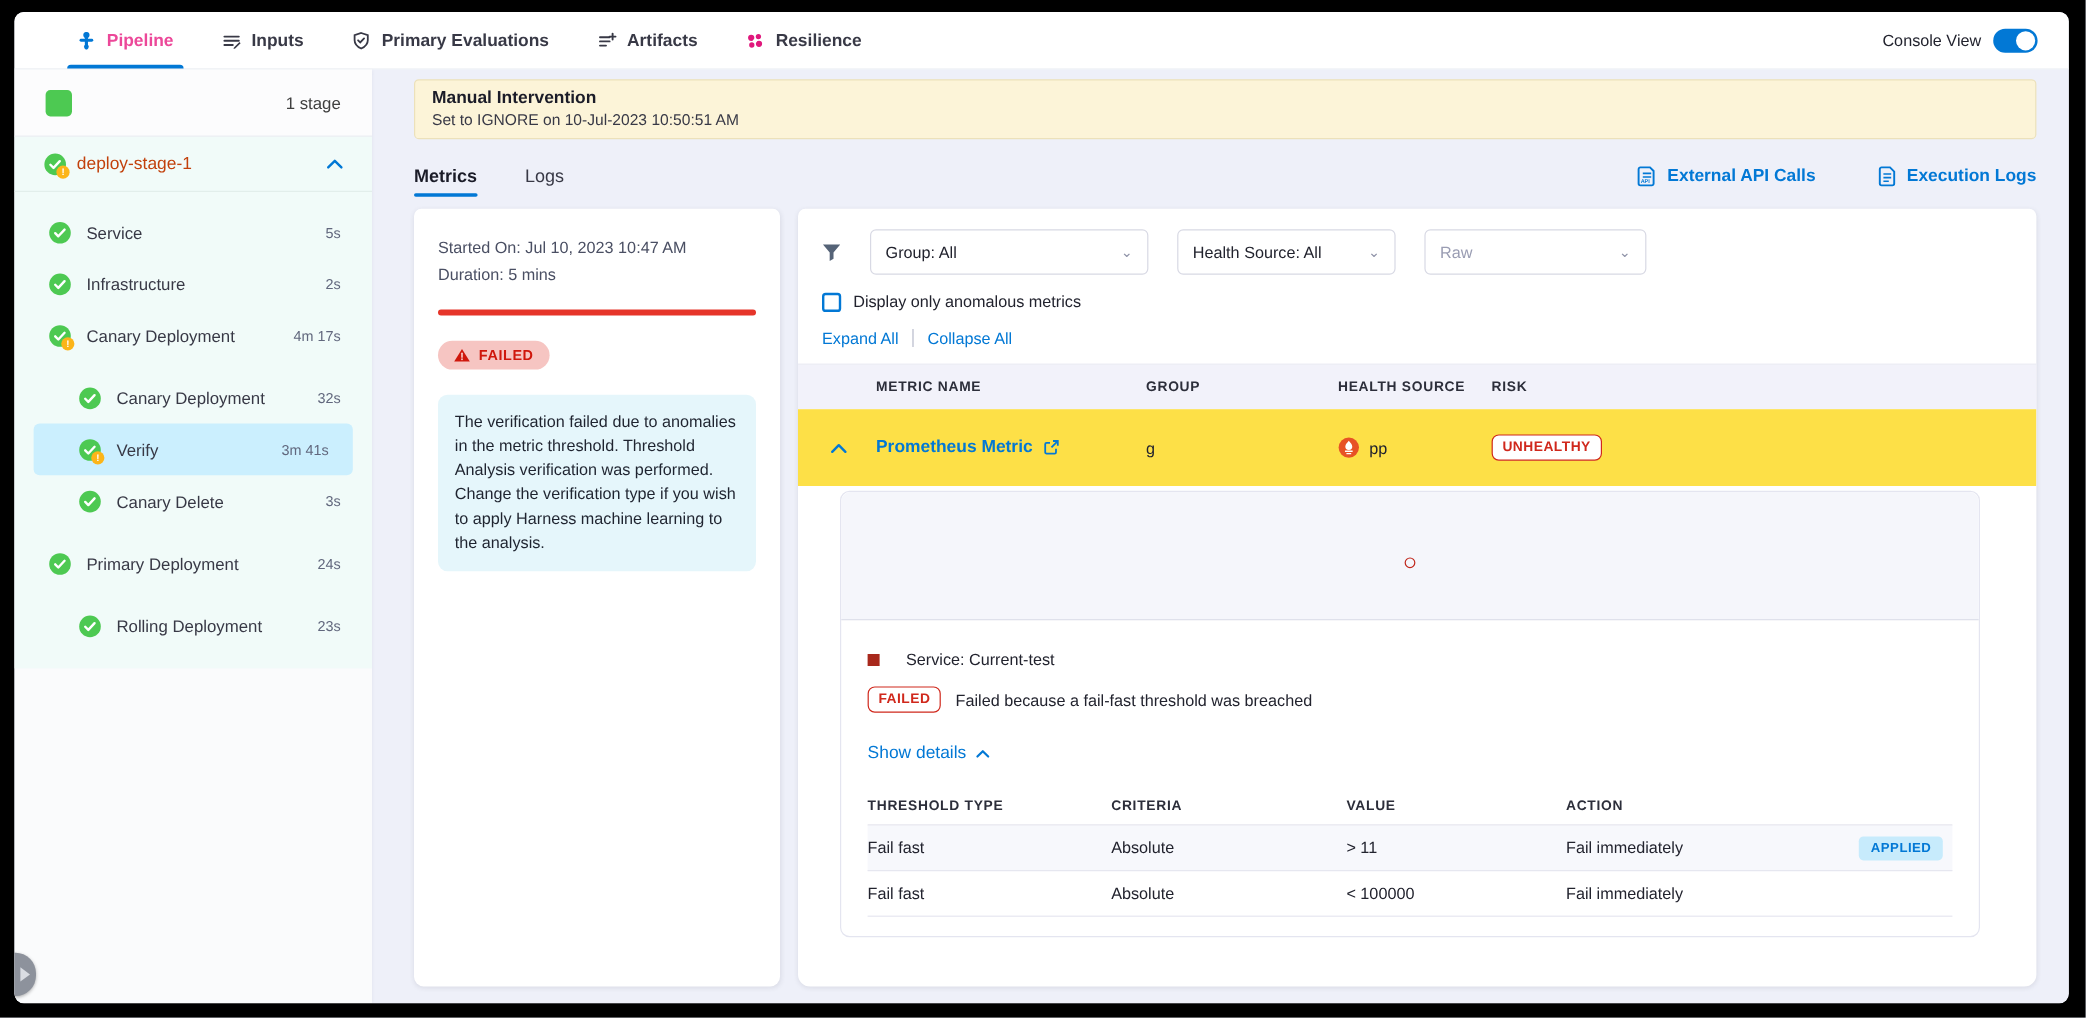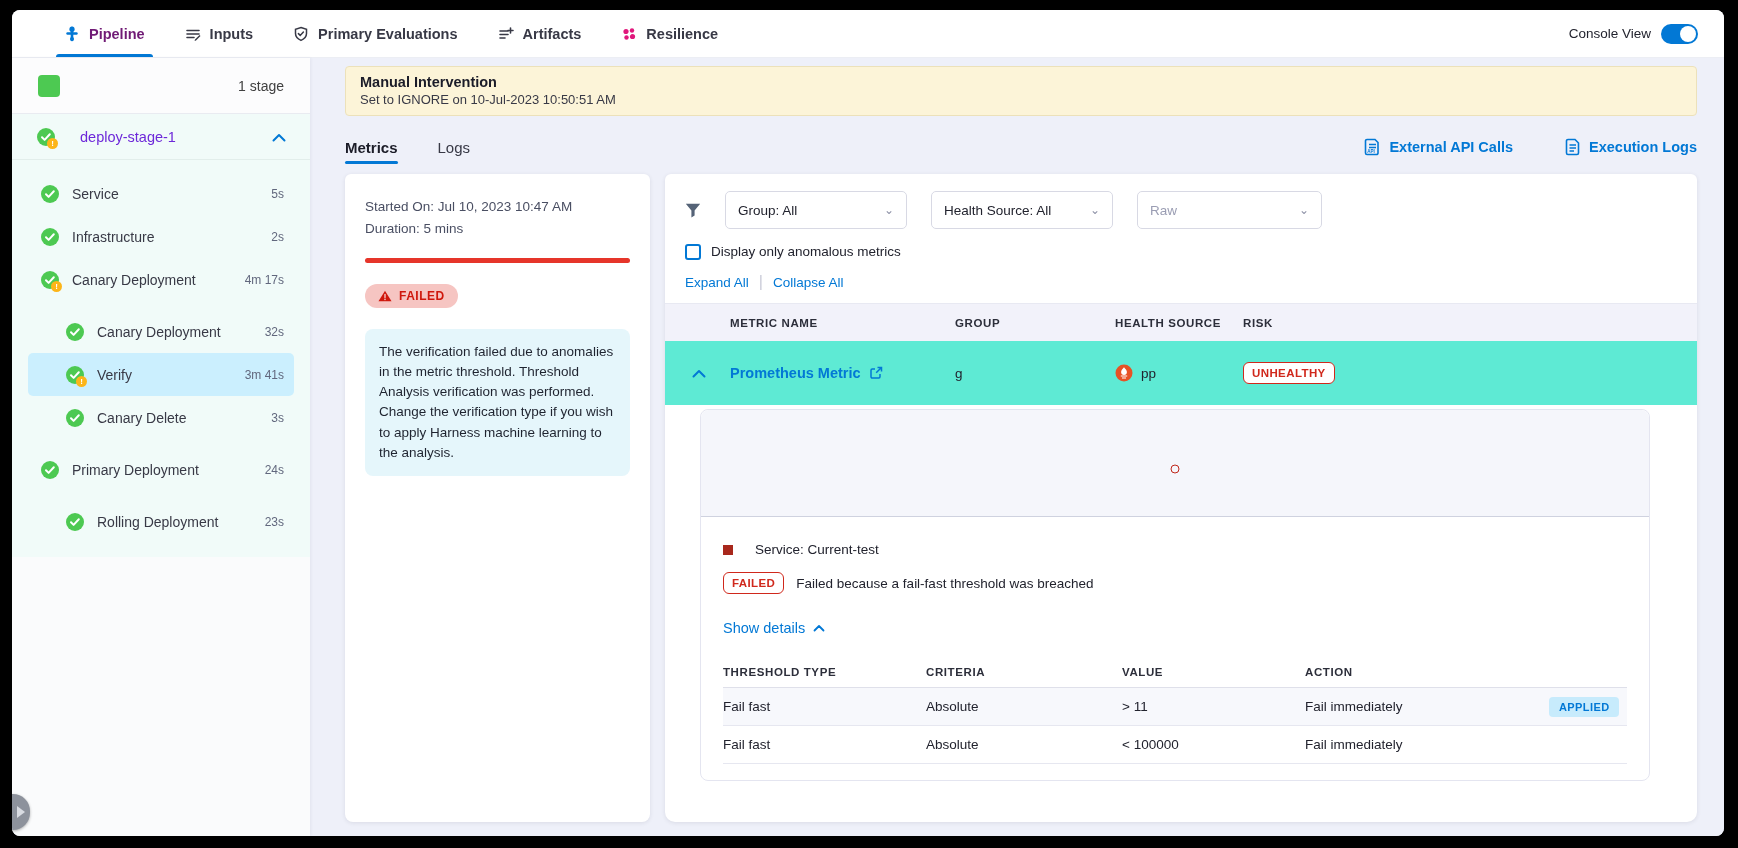--- a/index.html
+++ b/index.html
@@ -3,42 +3,42 @@
 <meta charset="utf-8">
 <style>
   * { box-sizing: border-box; margin: 0; padding: 0; }
   html,body { width: 1738px; height: 848px; }
   body { background:#000; position:relative; font-family:"Liberation Sans","DejaVu Sans",sans-serif; color:#383946; }
   .app { position:absolute; left:12px; top:10px; width:1712px; height:826px; background:#eef0f9; border-radius:8px; overflow:hidden; display:flex; flex-direction:column; }
 
   
   .topnav { height:48px; background:#fff; display:flex; align-items:center; padding:0 26px 0 52px; flex:0 0 auto; border-bottom:1px solid #eceef4; }
   .tab { display:flex; align-items:center; gap:9px; margin-right:40px; font-size:14.5px; font-weight:bold; color:#383946; height:100%; position:relative; cursor:pointer; }
-  .tab.active { color:#701a75;justify-content:flex-end; }
+  .tab.active { color:#ec4899;justify-content:flex-end; }
   .tab.active::after { content:""; position:absolute; left:-8px; right:-8px; bottom:0; height:3px; background:#0278d5; border-radius:3px 3px 0 0; }
   .consolewrap { margin-left:auto; display:flex; align-items:center; gap:10px; font-size:13.5px; color:#22232e; }
   .toggle { width:37px; height:20px; border-radius:10px; background:#0278d5; position:relative; cursor:pointer; }
   .toggle .knob { position:absolute; right:2px; top:2px; width:16px; height:16px; border-radius:50%; background:#fff; }
 
   .bodyrow { flex:1; display:flex; min-height:0; }
 
   
   .sidebar { width:298px; flex:0 0 auto; background:#fafbfc; display:flex; flex-direction:column; box-shadow:1px 0 3px rgba(40,41,61,.06); z-index:2; }
   .sb-head { height:56px; display:flex; align-items:center; padding:0 26px; background:#fcfcfd; border-bottom:1px solid #e9ebf1; flex:0 0 auto; }
   .stage-square { width:22px; height:22px; border-radius:4px; background:#4dc952; }
   .stage-count { margin-left:auto; font-size:14px; color:#404040; }
   .sb-cyan { background:#f1fbf9; padding-bottom:14px; }
   .stage-row { height:46px; display:flex; align-items:center; padding:0 24px 0 24px; border-bottom:1px solid #e2eeeb; cursor:pointer; }
-  .stage-row .lbl { margin-left:24px; font-size:14.5px; color:#6d28d9; }
+  .stage-row .lbl { margin-left:8px; font-size:14.5px; color:#c2410c; }
   .stage-row .chev { margin-left:auto; }
   .steps { padding-top:12px; }
   .step { height:43px; display:flex; align-items:center; cursor:pointer; }
   .step.l1 { padding:0 26px 0 28px; }
   .step.l2 { padding:0 26px 0 53px; }
-  .step.selected { background:#cbeffe; border-radius:5px; margin:0 16px; padding:0 10px 0 37px; }
+  .step.selected { background:#cbeffe; border-radius:5px; margin:0 16px; padding:0 20px 0 37px; }
   .step .lbl { margin-left:12px; font-size:14px; color:#383946; }
   .step .dur { margin-left:auto; font-size:12px; color:#61677d; }
   .gap-top { margin-top:9px; }
   .ic { position:relative; width:20px; height:20px; flex:0 0 auto; }
   .ic svg { display:block; }
   .warnbadge { position:absolute; right:-2px; bottom:-2px; width:11px; height:11px; border-radius:50%; background:#fcb519; color:#fff; font-size:8px; font-weight:bold; text-align:center; line-height:11px; }
   .warnbadge::after { content:"!"; }
 
   
   .collapse-handle { position:absolute; left:-16px; bottom:6px; width:34px; height:36px; background:#8d929c; border-radius:18px; z-index:9; display:flex; align-items:center; justify-content:flex-end; padding-right:5px; cursor:pointer; box-shadow:0 1px 3px rgba(0,0,0,.3); }
@@ -65,34 +65,34 @@
   .sum-line { font-size:13.5px; color:#4a4f63; line-height:1.65; }
   .redbar { height:5px; background:#e6352a; border-radius:3px; margin:17px 0 21px; }
   .failchip { display:inline-flex; align-items:center; gap:7px; background:#f6c5c2; border-radius:13px; padding:5px 13px; color:#cf170c; font-size:12px; font-weight:bold; letter-spacing:.5px; }
   .msgbox { margin-top:21px; background:#e5f6fb; border-radius:8px; padding:13px 14px; font-size:13.5px; color:#1f2430; line-height:1.5; }
 
   
   .panel { flex:1; min-width:0; background:#fff; border-radius:6px 6px 10px 10px; box-shadow:0 1px 4px rgba(40,41,61,.10); margin-bottom:14px; padding-top:17px; overflow:hidden; display:flex; flex-direction:column; }
   .filters { display:flex; align-items:center; gap:24px; padding:0 20px; }
   .dd { height:38px; border:1px solid #d8d9e4; border-radius:5px; background:#fff; display:flex; align-items:center; padding:0 12px; font-size:13.5px; color:#22232e; cursor:pointer; }
   .dd .chevd { margin-left:auto; color:#8f93a8; font-size:12px; }
-  .dd.w1 { width:182px; } .dd.w2 { width:182px; } .dd.w3 { width:185px; }
+  .dd.w1 { width:232px; } .dd.w2 { width:182px; } .dd.w3 { width:185px; }
   .dd.placeholder { color:#9a9db3; }
   .cbrow { display:flex; align-items:flex-start; gap:10px; margin:15px 0 0 20px; cursor:pointer; }
   .cb { width:16px; height:16px; border:2px solid #0278d5; border-radius:3px; background:#fff; }
   .cbrow .lbl { font-size:13.5px; color:#22232e; }
   .linksrow { display:flex; align-items:center; gap:10px; margin:13px 0 12px 20px; }
   .bluelink { color:#0278d5; font-size:13.5px; cursor:pointer; }
   .pipe { color:#c9cbd8; }
   .hdivider { border-top:1px solid #e8e9f2; }
 
   .mt-grid { display:grid; grid-template-columns:38px 225px 160px 128px 1fr; align-items:center; padding-left:27px; }
   .mt-head { background:#f2f2fa; height:37px; margin-top:0; }
   .colhdr { font-size:11.5px; font-weight:bold; color:#2c2e3a; letter-spacing:.6px; }
-  .mt-row { height:64px; background:#5eead4; }
+  .mt-row { height:64px; background:#fde047; }
   .mname { display:flex; align-items:center; gap:8px; color:#0278d5; font-size:14.5px; font-weight:bold; cursor:pointer; }
   .cellv { font-size:13.5px; color:#22232e; }
   .hswrap { display:flex; align-items:center; gap:8px; }
   .riskbadge { display:inline-block; border:1.5px solid #d0281c; color:#d0281c; background:#fff; border-radius:6px; padding:4px 8px; font-size:11.5px; font-weight:bold; letter-spacing:.4px; justify-self:start; }
 
   
   .chartcard { margin:4px 20px 20px 35px; border:1px solid #e4e5f0; border-radius:8px; background:#fff; width:950px; }
   .plot { height:107px; background:#f5f6fb; border-bottom:1px solid #cfd2df; border-radius:8px 8px 0 0; position:relative; }
   .pointmark { position:absolute; width:9px; height:9px; border:1.5px solid #c0271b; border-radius:50%; background:transparent; transform:translate(-50%,-50%); }
   .legend { display:flex; align-items:center; gap:22px; margin:25px 0 0 22px; font-size:13.5px; color:#22232e; }

